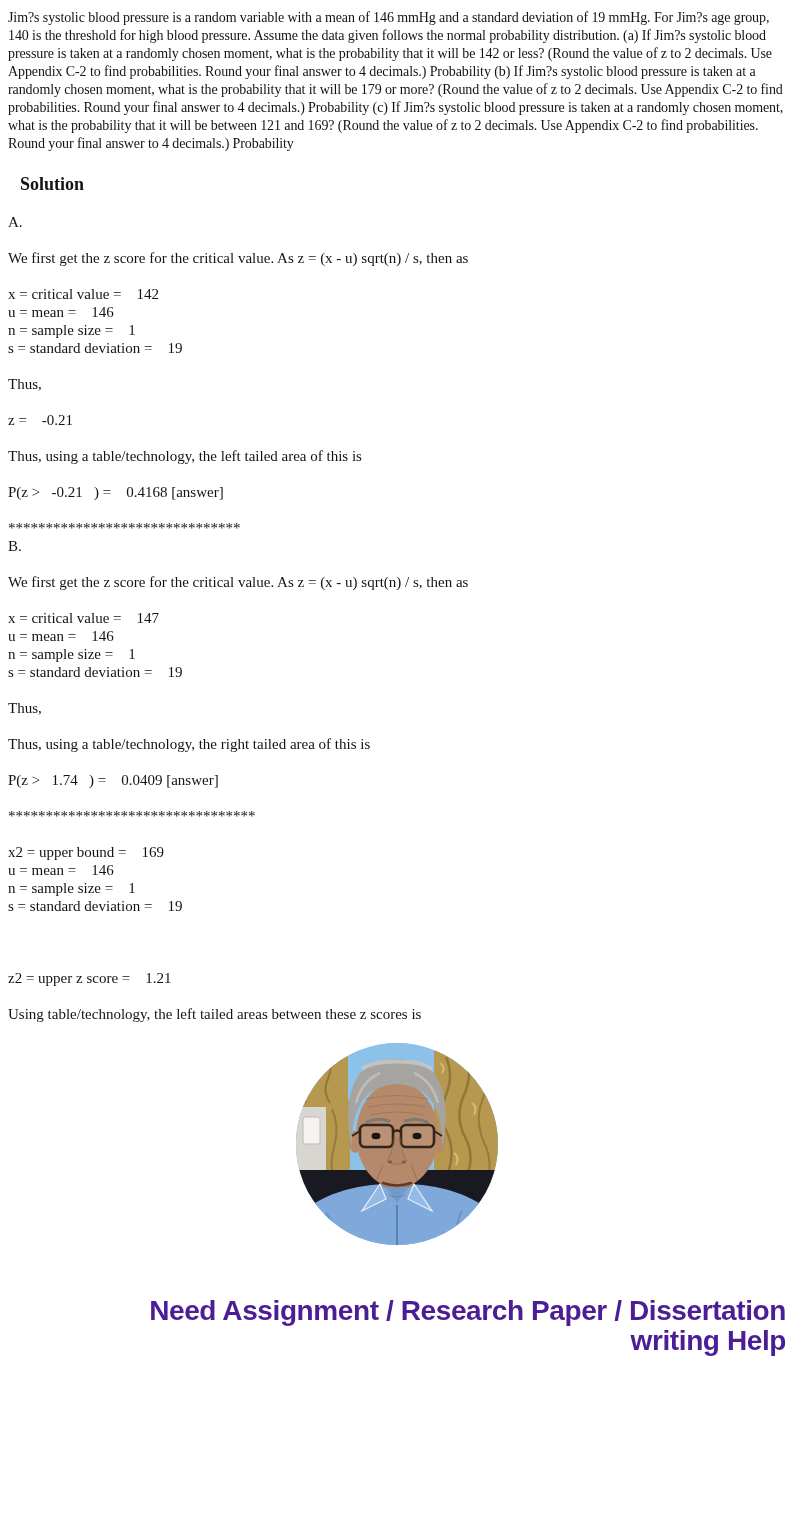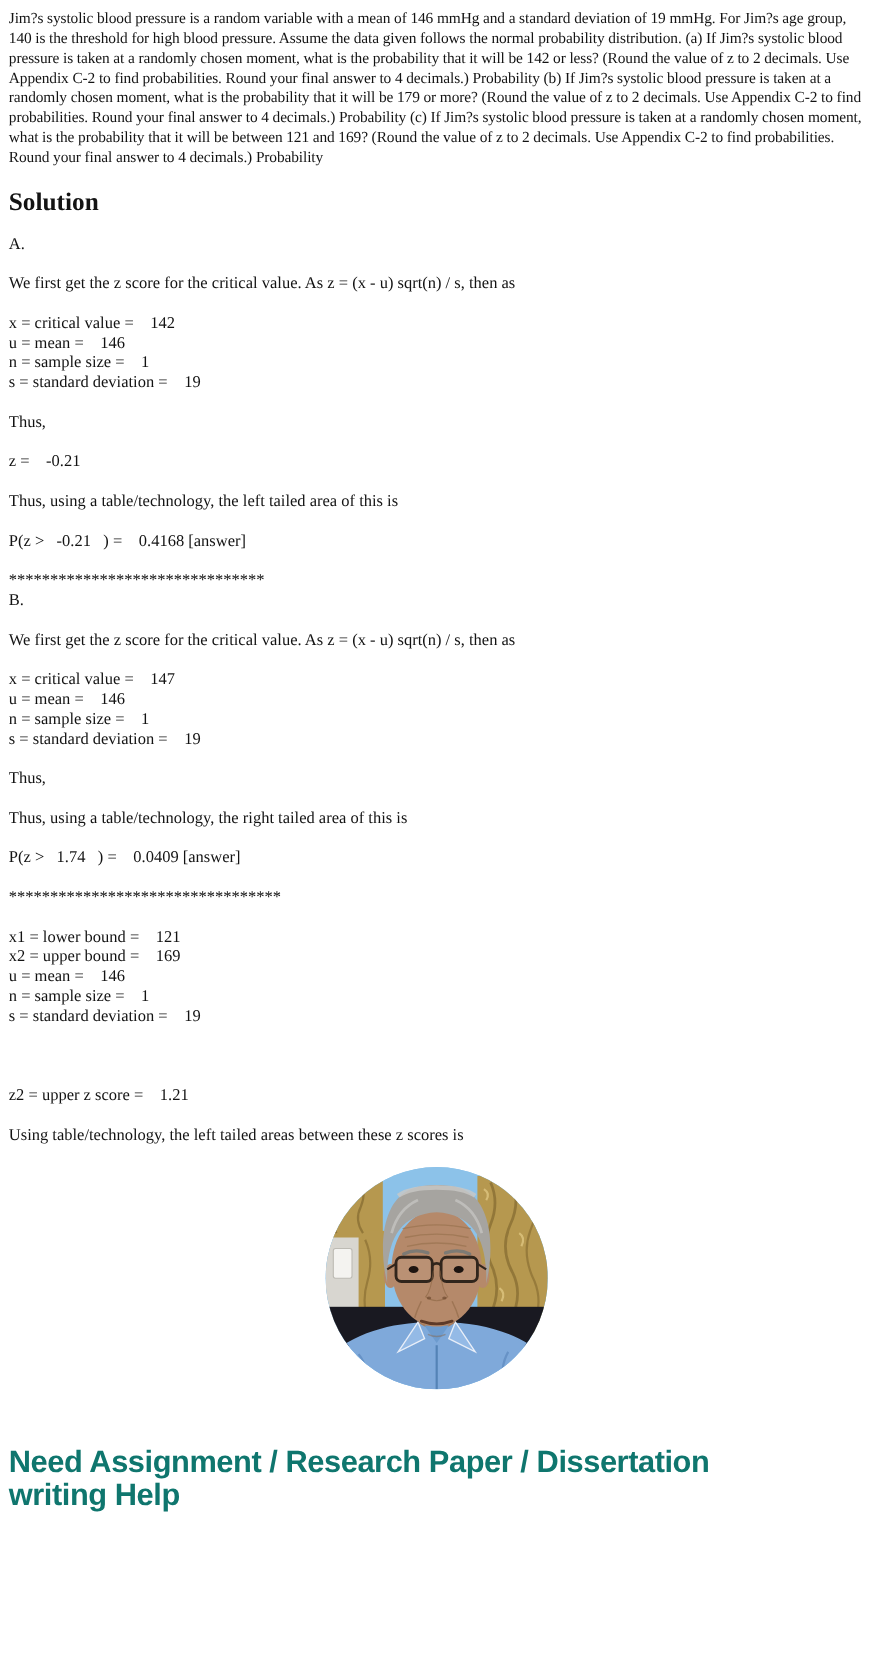--- a/index.html
+++ b/index.html
@@ -12,22 +12,22 @@
   .page { padding: 0 8px; }
 
   .question {
     margin: 9px 0 0 0;
     font-size: 14px; line-height: 18px;
     letter-spacing: -0.1px;
     white-space: pre-wrap;
   }
 
   .solution-heading {
-    margin: 20px 0 0 0;
-    font-size: 23px; line-height: 22px;
+    margin: 20px 0 0 12px;
+    font-size: 18px; line-height: 22px;
     font-weight: bold;
   }
 
   .block { margin: 18px 0 0 0; }
   .block .line {
     font-size: 15px; line-height: 18px;
     white-space: pre-wrap;
   }
   .zscore-block { margin-top: 54px; }
 
@@ -35,25 +35,25 @@
     width: 202px; height: 202px;
     margin: 20px auto 0 auto;
     border-radius: 50%;
     overflow: hidden;
     background: #8cc2e9;
   }
   .portrait-wrap svg { display: block; }
 
   .footer {
     margin: 51px 0 0 0;
-    text-align: left;
+    text-align: right;
     font-family: "Liberation Sans", "DejaVu Sans", sans-serif;
     font-weight: 700;
     font-size: 28px; line-height: 30px;
-    color: #0f766e;
+    color: #4c1d95;
     letter-spacing: -0.4px;
   }
 </style>
 </head>
 <body>
 
 <div class="page">
 
   <p class="question">Jim?s systolic blood pressure is a random variable with a mean of 146 mmHg and a standard deviation of 19 mmHg. For Jim?s age group, 140 is the threshold for high blood pressure. Assume the data given follows the normal probability distribution. (a) If Jim?s systolic blood pressure is taken at a randomly chosen moment, what is the probability that it will be 142 or less? (Round the value of z to 2 decimals. Use Appendix C-2 to find probabilities. Round your final answer to 4 decimals.) Probability (b) If Jim?s systolic blood pressure is taken at a randomly chosen moment, what is the probability that it will be 179 or more? (Round the value of z to 2 decimals. Use Appendix C-2 to find probabilities. Round your final answer to 4 decimals.) Probability (c) If Jim?s systolic blood pressure is taken at a randomly chosen moment, what is the probability that it will be between 121 and 169? (Round the value of z to 2 decimals. Use Appendix C-2 to find probabilities. Round your final answer to 4 decimals.) Probability</p>
 
@@ -106,21 +106,20 @@
   </div>
   <div class="block">
     <div class="line">P(z &gt;   1.74   ) =    0.0409 [answer]</div>
   </div>
 
   <div class="block">
     <div class="line">*********************************</div>
   </div>
 
   <div class="block">
-    <div class="line">x1 = lower bound =    121</div>
     <div class="line">x2 = upper bound =    169</div>
     <div class="line">u = mean =    146</div>
     <div class="line">n = sample size =    1</div>
     <div class="line">s = standard deviation =    19</div>
   </div>
   <div class="block zscore-block">
     <div class="line">z2 = upper z score =    1.21</div>
   </div>
   <div class="block">
     <div class="line">Using table/technology, the left tailed areas between these z scores is</div>

